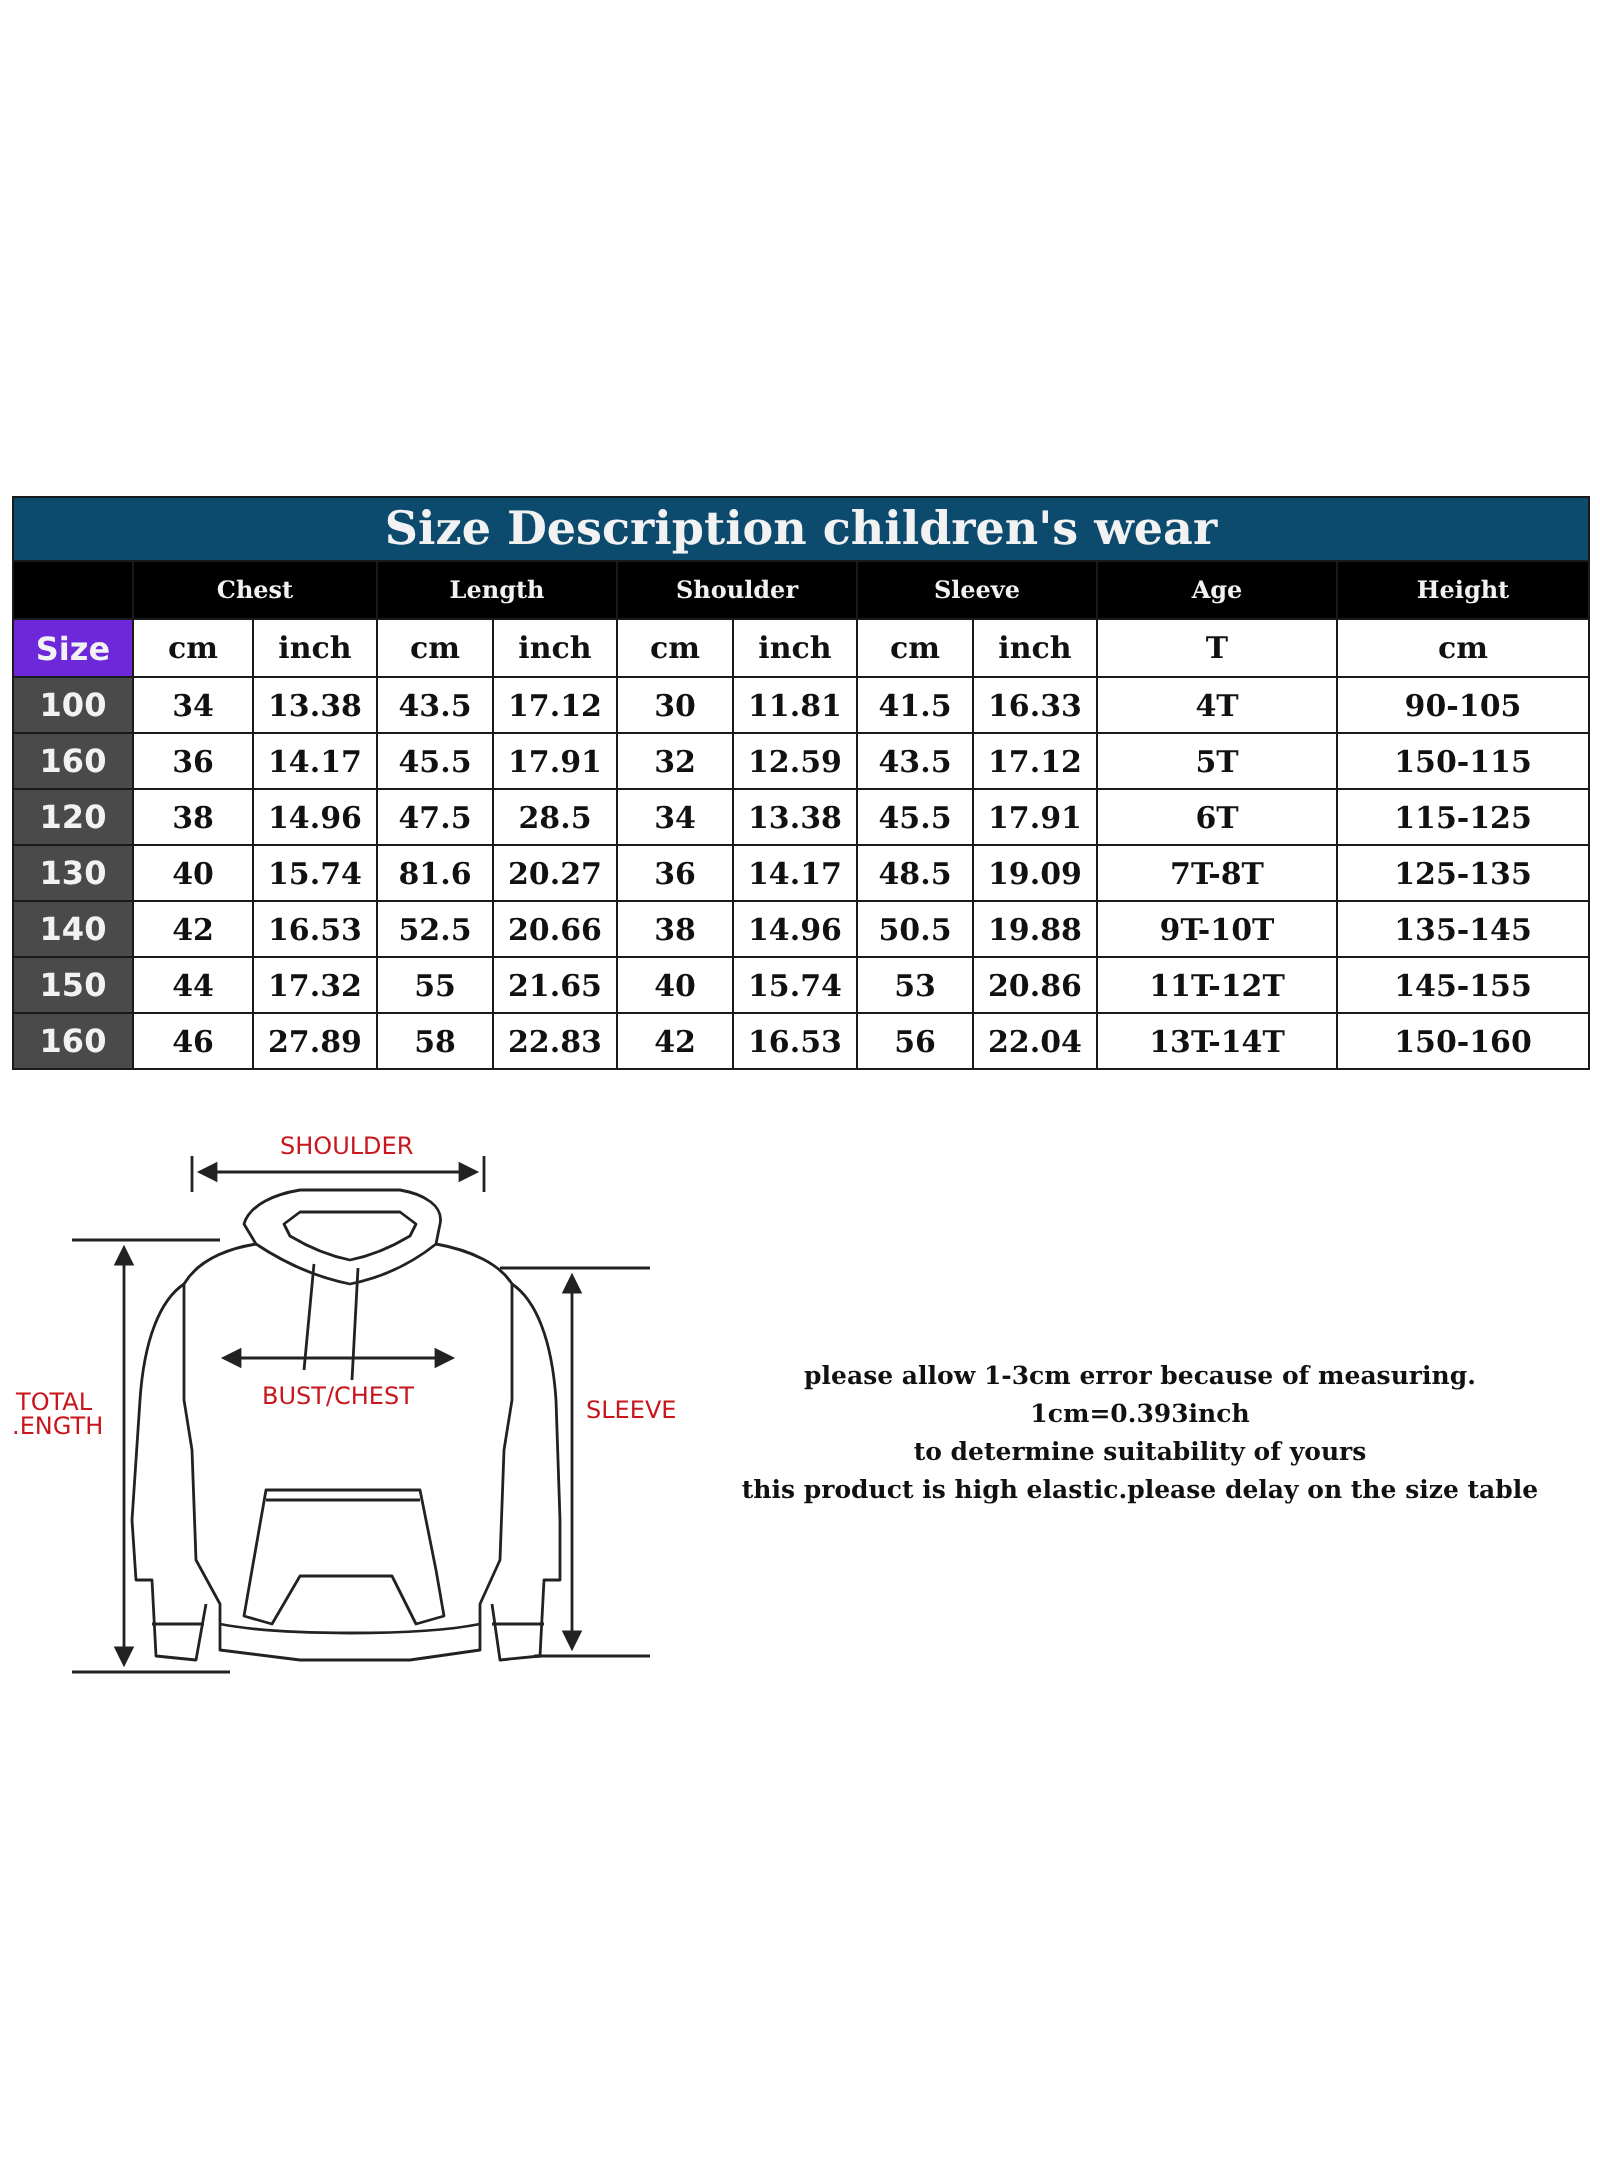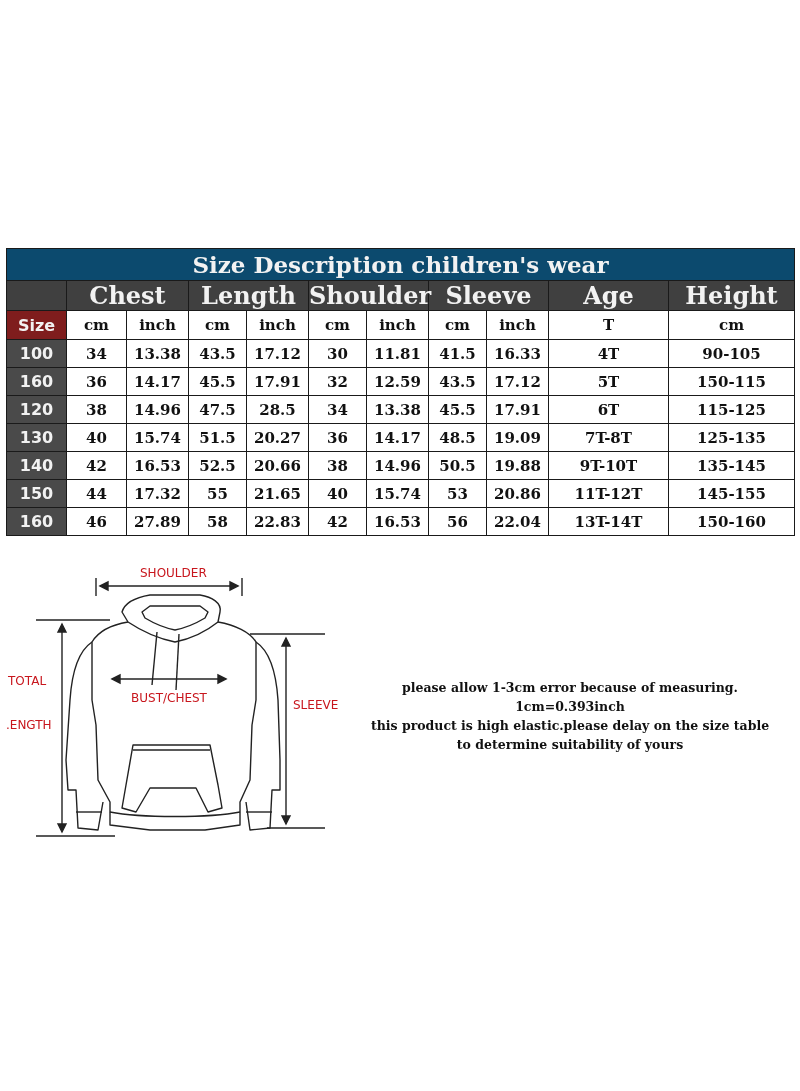--- a/index.html
+++ b/index.html
@@ -1,22 +1,22 @@
 <!DOCTYPE html>
 <html><head>
 <meta charset="utf-8">
 <style>
   html, body { margin: 0; padding: 0; background: #ffffff; }
   body { width: 800px; height: 1091px; position: relative; overflow: hidden; font-family: "DejaVu Serif", serif; }
   .size-table { position: absolute; left: 6px; top: 248px; width: 788px; border-collapse: collapse; table-layout: fixed; }
   .size-table td { border: 1.5px solid #1a1a1a; text-align: center; padding: 0; font-weight: bold; color: #111; }
   .title-cell { background: #0c4a6e; color: #f2f2f2 !important; font-size: 23px; height: 31px; }
-  .grp-cell { background: #404040; color: #f2f2f2 !important; font-size: 24px; height: 28px; }
+  .grp-cell { background: #000000; color: #f2f2f2 !important; font-size: 12px; height: 28px; }
   .unit-cell { background: #fff; font-size: 15px; height: 28px; margin-left: 24px; }
-  .size-lbl { background: #7f1d1d; color: #f2f2f2 !important; font-family: "DejaVu Sans", sans-serif; font-size: 16px; }
+  .size-lbl { background: #6d28d9; color: #f2f2f2 !important; font-family: "DejaVu Sans", sans-serif; font-size: 16px; }
   .row-size { background: #4a4a4a; color: #f2f2f2 !important; font-family: "DejaVu Sans", sans-serif; font-size: 16px; height: 27px; }
   .val { background: #fff; font-size: 15px; height: 27px; }
   .diagram { position: absolute; left: 0; top: 550px; width: 360px; height: 300px; }
   .lbl { position: absolute; color: #c8161d; font-family: "DejaVu Sans", sans-serif; font-size: 12px; line-height: 15px; }
   .notes { position: absolute; left: 370px; top: 678px; width: 400px; text-align: center; font-size: 12.5px; font-weight: bold; color: #111; line-height: 19px; }
 </style>
 </head>
 <body>
 
 <table class="size-table">
@@ -97,21 +97,21 @@
         <td class="val">13.38</td>
         <td class="val">45.5</td>
         <td class="val">17.91</td>
         <td class="val">6T</td>
         <td class="val">115-125</td>
       </tr>
       <tr>
         <td class="row-size">130</td>
         <td class="val">40</td>
         <td class="val">15.74</td>
-        <td class="val">51.5</td>
+        <td class="val">81.6</td>
         <td class="val">20.27</td>
         <td class="val">36</td>
         <td class="val">14.17</td>
         <td class="val">48.5</td>
         <td class="val">19.09</td>
         <td class="val">7T-8T</td>
         <td class="val">125-135</td>
       </tr>
       <tr>
         <td class="row-size">140</td>
@@ -198,23 +198,23 @@
       <polygon points="286,88 282,96 290,96"></polygon>
         <polygon points="286,274 282,266 290,266"></polygon>
 
       <line x1="116" y1="129" x2="222" y2="129"></line>
       <polygon points="112,129 120,125 120,133"></polygon>
         <polygon points="226,129 218,125 218,133"></polygon>
     </g>
   </svg>
   <span class="lbl" style="left:140px;top:16px;">SHOULDER</span>
   <span class="lbl" style="left:131px;top:141px;">BUST/CHEST</span>
-  <span class="lbl" style="left:8px;top:124px;">TOTAL</span>
-  <span class="lbl" style="left:6px;top:168px;">.ENGTH</span>
+  <span class="lbl" style="left:8px;top:144px;">TOTAL</span>
+  <span class="lbl" style="left:6px;top:156px;">.ENGTH</span>
   <span class="lbl" style="left:293px;top:148px;">SLEEVE</span>
 </div>
 
 <div class="notes">
   <div>please allow 1-3cm error because of measuring.</div>
   <div>1cm=0.393inch</div>
+  <div>to determine suitability of yours</div>
   <div>this product is high elastic.please delay on the size table</div>
-  <div>to determine suitability of yours</div>
 </div>
 
 </body></html>

